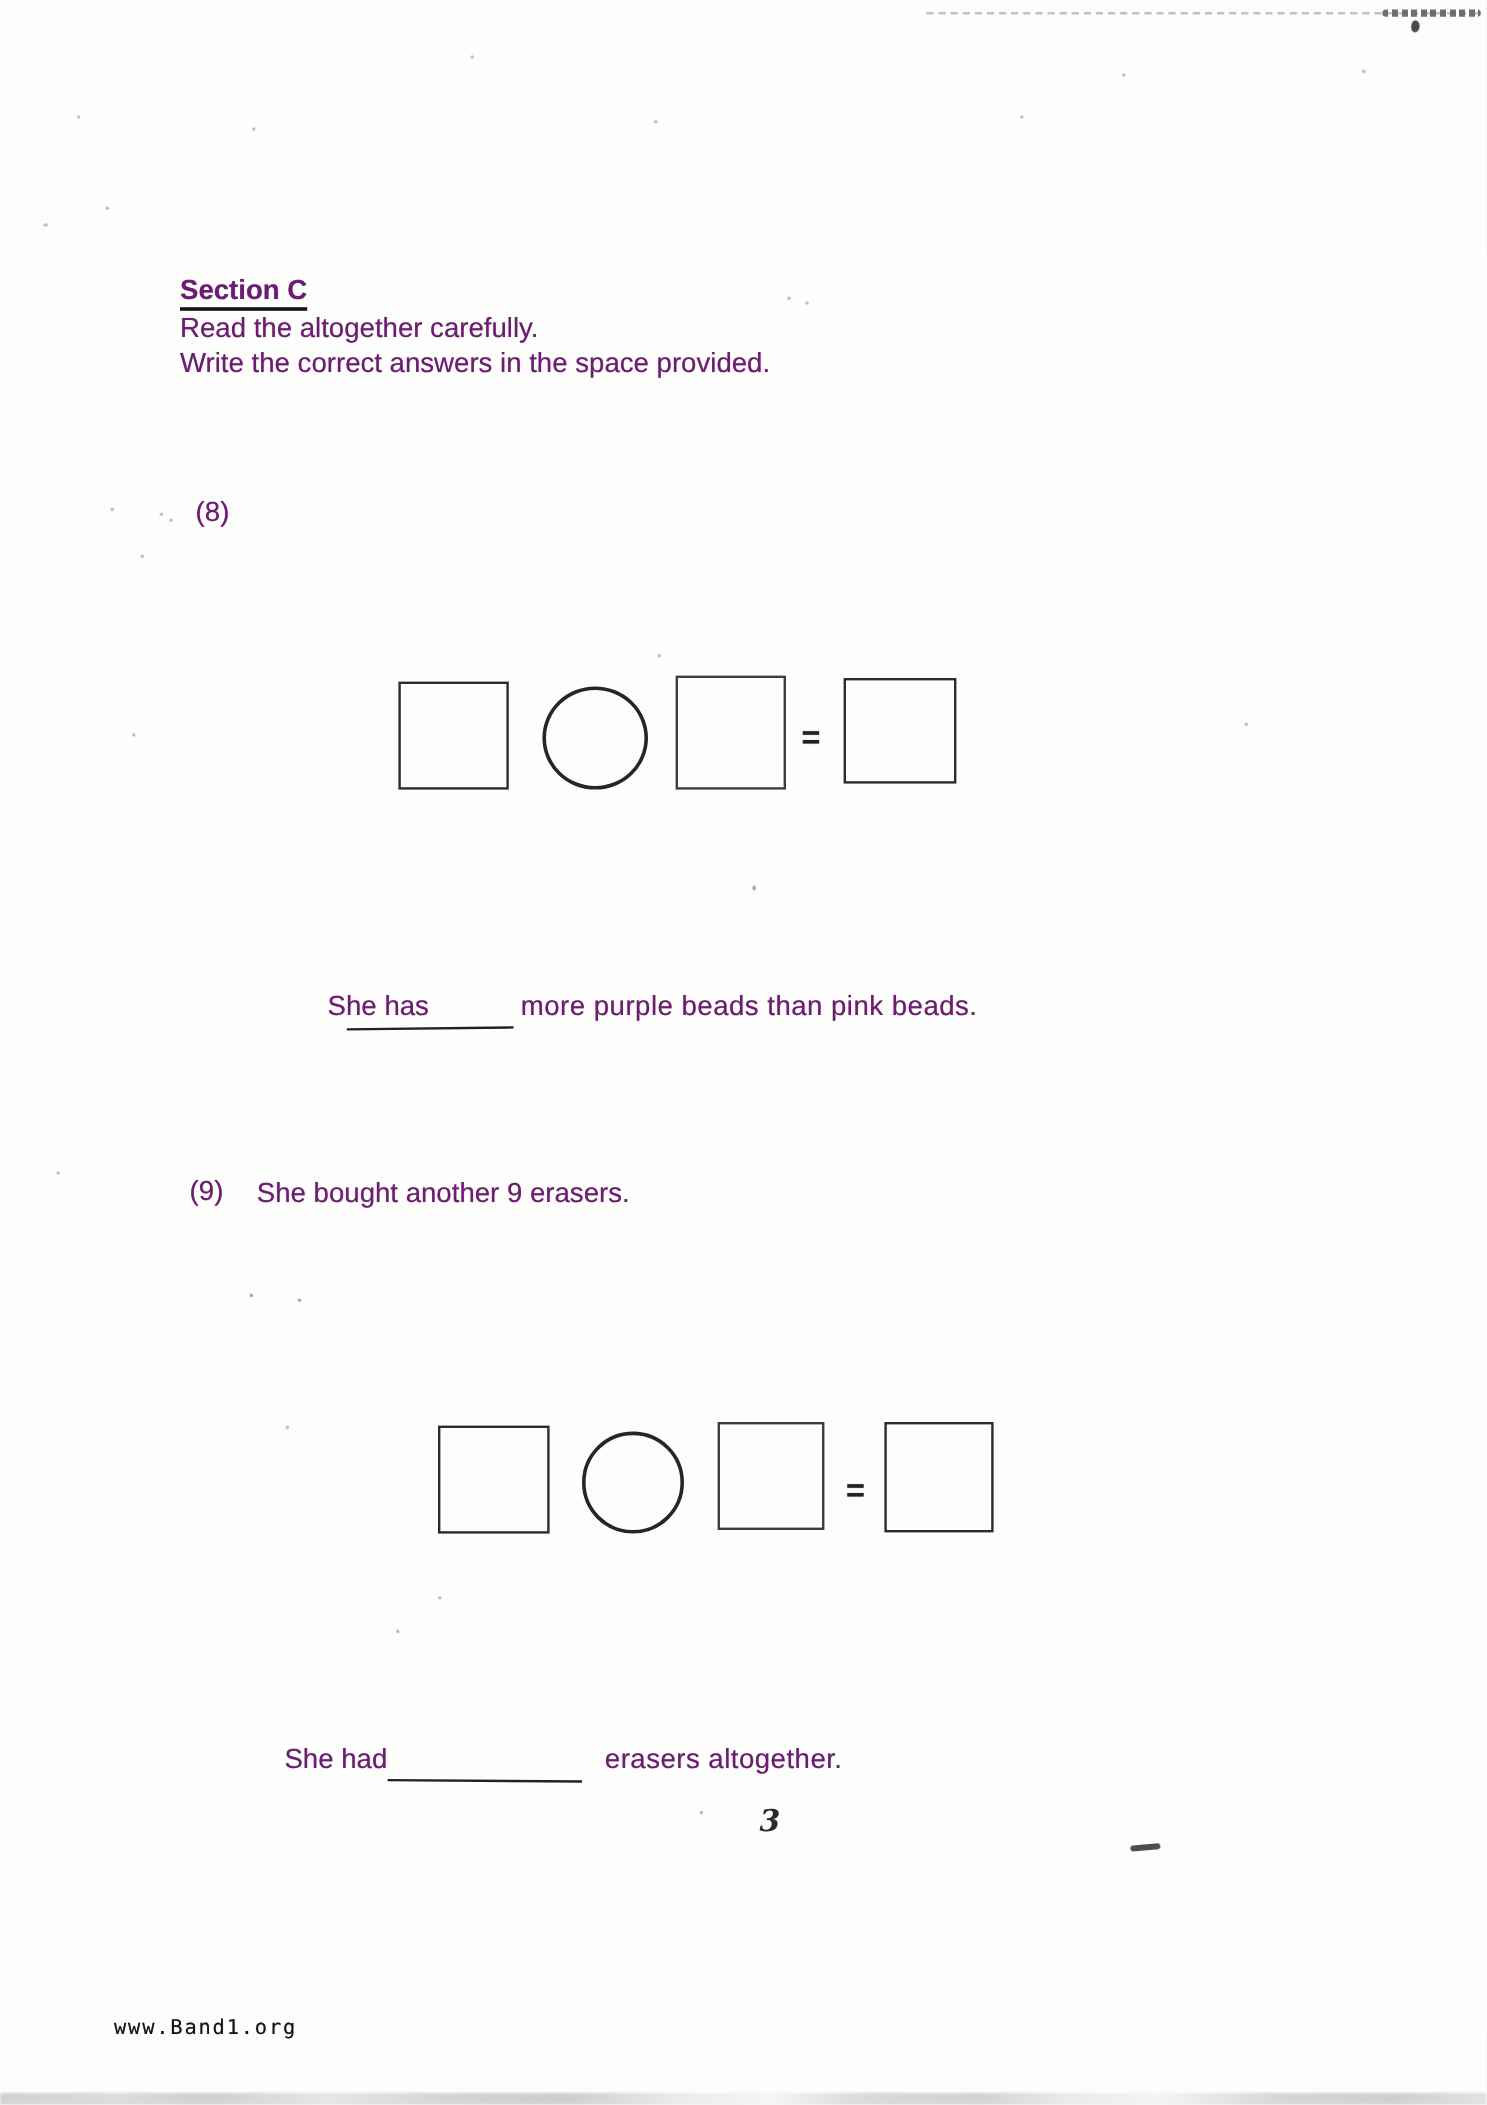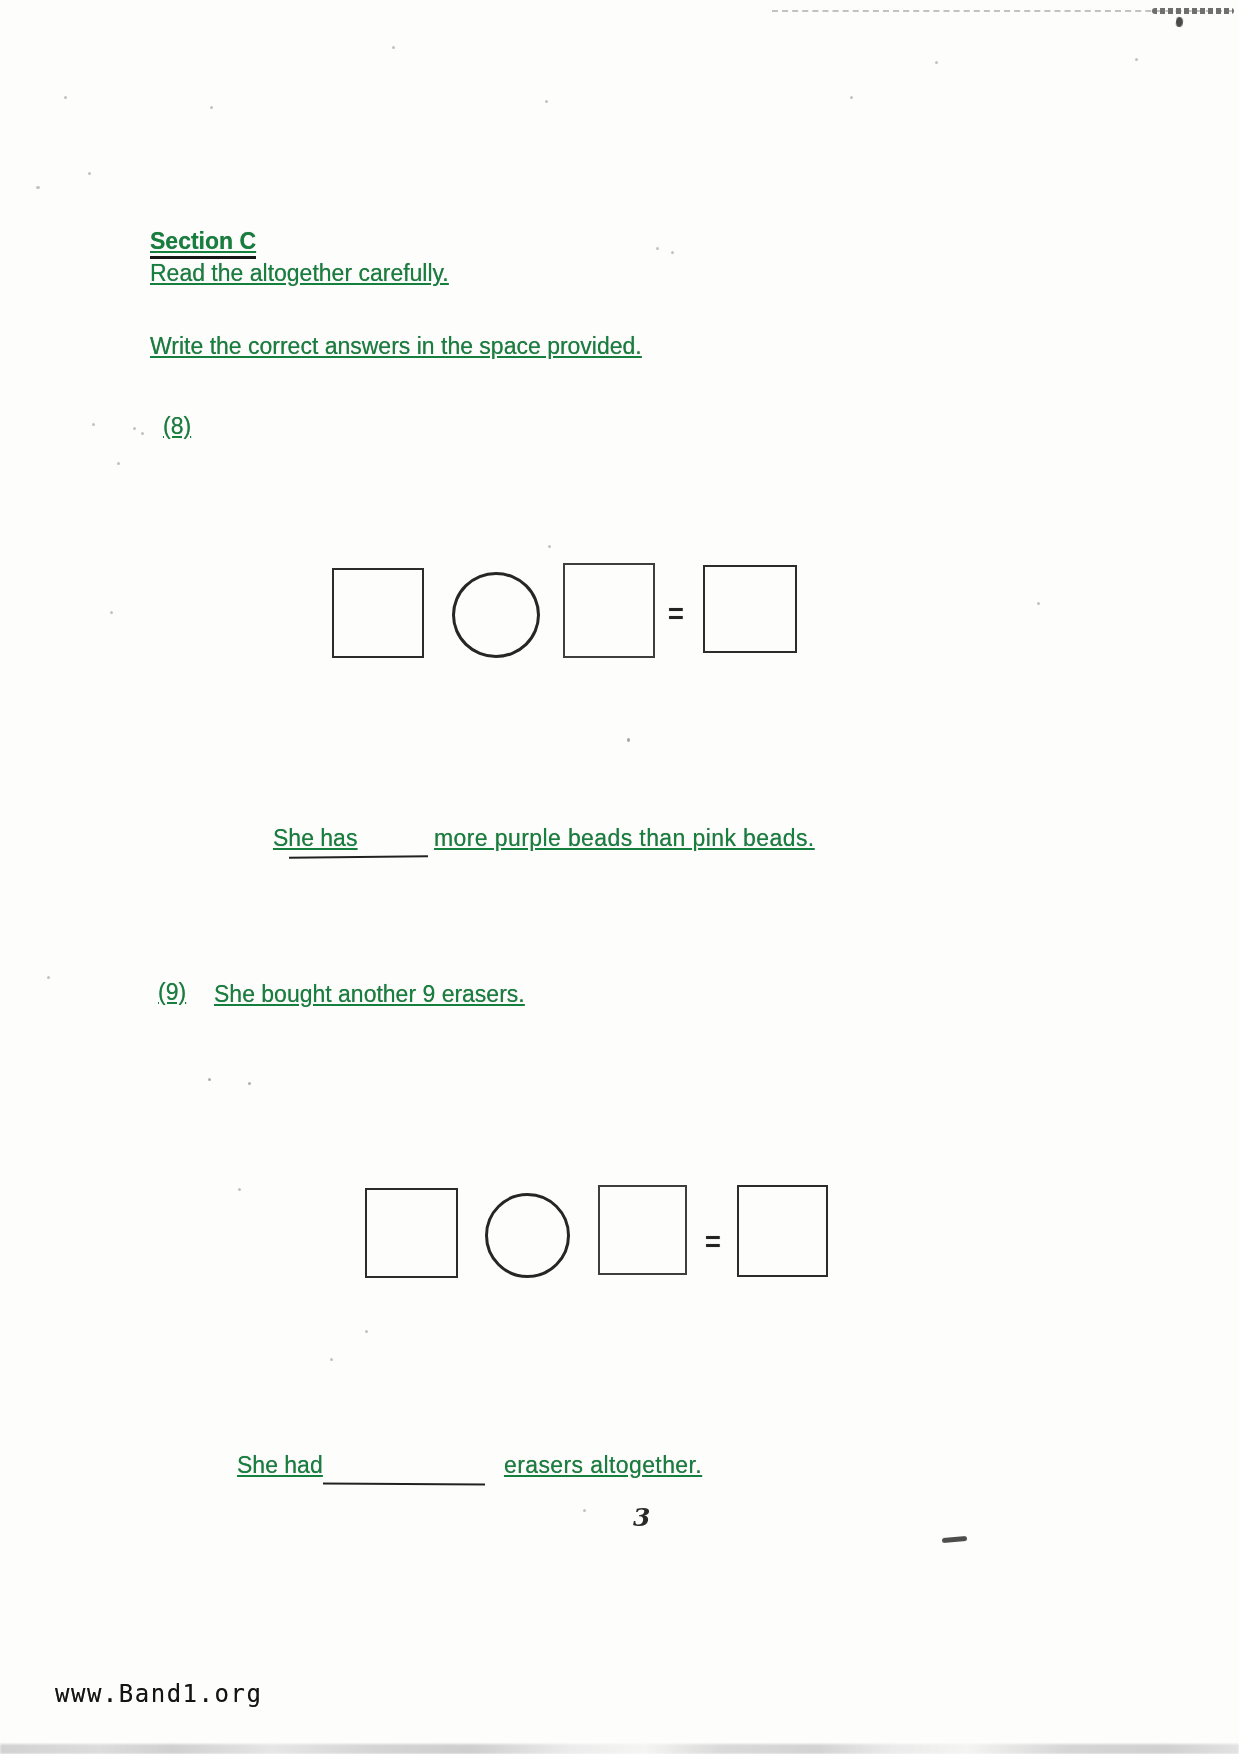--- a/index.html
+++ b/index.html
@@ -7,24 +7,23 @@
     position:relative;
     width:1239px;height:1754px;
     background:#fdfdfc;
     overflow:hidden;
     font-family:"Liberation Sans", sans-serif;
     color:#1d1d1d;
   }
   .txt{
     position:absolute;
     font-size:23px;
-    color:#15803d;
+    color:#701a75;
     text-shadow:0 0 0.7px rgba(25,25,25,.55);
     white-space:nowrap;
-    text-decoration:underline;
   }
   .section-heading{
     font-weight:bold;
     border-bottom:3px solid #161616;
     padding-bottom:1px;
   }
   .qlines div{white-space:nowrap;}
   .diagram{position:absolute;}
   .shape{position:absolute;box-sizing:border-box;}
   .sq{border:2.5px solid #2c2c2c;background:transparent;}
@@ -42,23 +41,24 @@
   }
   .page-number{
     position:absolute;
     font-family:"DejaVu Serif", serif;
     font-style:italic;font-weight:bold;
     font-size:25px;color:#2a2a2a;
   }
   .footer-url{
     position:absolute;
     font-family:"DejaVu Sans Mono", monospace;
-    font-size:24px;color:#141414;
+    font-size:17px;color:#141414;
     letter-spacing:1.5px;
     text-shadow:0 0 0.6px rgba(10,10,10,.5);
+    margin-left:40px;
   }
   .top-dashed{
     position:absolute;left:772px;top:10px;width:460px;height:0;
     border-top:2px dashed #bcbcbc;
     opacity:.9;
   }
   .top-dash-dark{
     position:absolute;left:1152px;top:8px;width:82px;height:6px;
     background:repeating-linear-gradient(90deg,#6f6f6f 0 5px,rgba(111,111,111,0) 5px 8px);
     border-radius:3px;filter:blur(.4px);
@@ -91,21 +91,21 @@
 <body>
 
 <div class="page">
 
   <div class="top-dashed"></div>
   <div class="top-dash-dark"></div>
   <div class="top-right-mark"></div>
 
   <div class="txt section-heading" style="left:150px;top:228px;">Section C</div>
   <div class="txt" style="left:150px;top:260px;">Read the altogether carefully.</div>
-  <div class="txt" style="left:150px;top:289px;margin-top:44px;">Write the correct answers in the space provided.</div>
+  <div class="txt" style="left:150px;top:289px;">Write the correct answers in the space provided.</div>
 
   <div class="txt" style="left:163px;top:413px;">(8)</div>
   <div class="txt qlines" style="left:210px;top:413px;line-height:32px;">
   </div>
 
   <div class="diagram" style="left:332px;top:563px;width:470px;height:100px;">
     <div class="shape sq" style="left:0px;top:5px;width:92px;height:90px;"></div>
     <div class="shape circle" style="left:120px;top:9px;width:88px;height:86px;"></div>
     <div class="shape sq soft" style="left:231px;top:0px;width:92px;height:95px;"></div>
     <div class="equals" style="left:336px;top:38px;">=</div>

